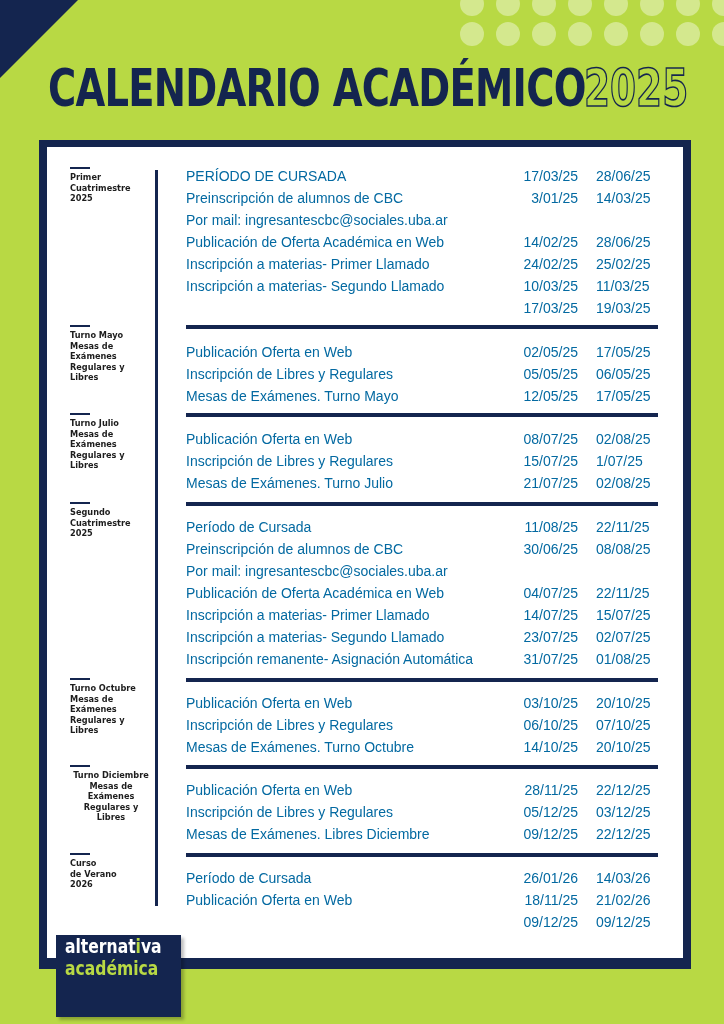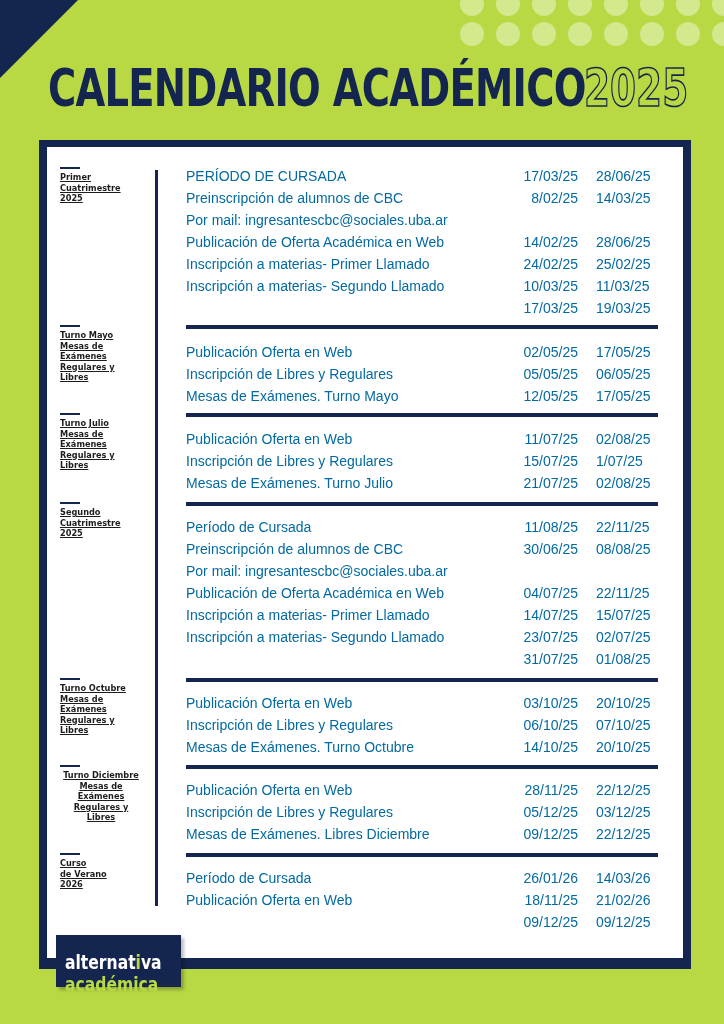--- a/index.html
+++ b/index.html
@@ -62,28 +62,27 @@
     position: absolute; left: 47px; top: 147px;
     width: 636px; height: 811px;
     background: #ffffff;
   }
   .vline {
     position: absolute; left: 155px; top: 170px;
     width: 3px; height: 736px;
     background: #14254f;
   }
   .side-label {
-    position: absolute; left: 60px;
+    position: absolute; left: 70px;
     font-family: "DejaVu Sans", sans-serif;
     font-weight: bold;
     font-size: 8.2px;
     line-height: 10.5px;
     color: #1d1d1d;
     width: 82px;
-    text-decoration: underline;
   }
   .side-label .bar {
     display: block;
     width: 20px; height: 2px;
     background: #14254f;
     margin-bottom: 3px;
   }
   .section {
     position: absolute; left: 186px; width: 472px;
   }
@@ -95,24 +94,24 @@
     position: relative; height: 22px;
     font-size: 14px; color: #0369a1;
     line-height: 22px;
     white-space: nowrap;
   }
   .row .label { position: absolute; left: 0; top: 0; }
   .row .d1 { position: absolute; right: 80px; top: 0; text-align: center; }
   .row .d2 { position: absolute; right: 0; top: 0; text-align: right; width: 62px; text-align: left; }
   .logo {
     position: absolute; left: 56px; top: 935px;
-    width: 125px; height: 52px;
+    width: 125px; height: 82px;
     background: #14254f;
     box-shadow: 3px 3px 3px rgba(0,0,0,0.25);
-    padding: 16px 0 0 9px;
+    padding: 0 0 0 9px;
   }
   .logo-line {
     display: block;
     font-family: "DejaVu Sans", sans-serif;
     font-weight: bold;
     font-size: 19px;
     line-height: 22px;
     transform: scaleX(0.82);
     transform-origin: left center;
     white-space: nowrap;
@@ -161,21 +160,21 @@
       <div>2025</div>
     </div>
     <div class="section" style="top: 165px;">
       <div class="row">
         <span class="label">PERÍODO DE CURSADA</span>
         <span class="d1">17/03/25</span>
         <span class="d2">28/06/25</span>
       </div>
       <div class="row">
         <span class="label">Preinscripción de alumnos de CBC</span>
-        <span class="d1">8/02/25</span>
+        <span class="d1">3/01/25</span>
         <span class="d2">14/03/25</span>
       </div>
       <div class="row">
         <span class="label">Por mail: ingresantescbc@sociales.uba.ar</span>
         <span class="d1"></span>
         <span class="d2"></span>
       </div>
       <div class="row">
         <span class="label">Publicación de Oferta Académica en Web</span>
         <span class="d1">14/02/25</span>
@@ -227,21 +226,21 @@
       <span class="bar"></span>
       <div>Turno Julio</div>
       <div>Mesas de</div>
       <div>Exámenes</div>
       <div>Regulares y</div>
       <div>Libres</div>
     </div>
     <div class="section" style="top: 428px;">
       <div class="row">
         <span class="label">Publicación Oferta en Web</span>
-        <span class="d1">11/07/25</span>
+        <span class="d1">08/07/25</span>
         <span class="d2">02/08/25</span>
       </div>
       <div class="row">
         <span class="label">Inscripción de Libres y Regulares</span>
         <span class="d1">15/07/25</span>
         <span class="d2">1/07/25</span>
       </div>
       <div class="row">
         <span class="label">Mesas de Exámenes. Turno Julio</span>
         <span class="d1">21/07/25</span>
@@ -280,20 +279,21 @@
         <span class="label">Inscripción a materias- Primer Llamado</span>
         <span class="d1">14/07/25</span>
         <span class="d2">15/07/25</span>
       </div>
       <div class="row">
         <span class="label">Inscripción a materias- Segundo Llamado</span>
         <span class="d1">23/07/25</span>
         <span class="d2">02/07/25</span>
       </div>
       <div class="row">
+        <span class="label">Inscripción remanente- Asignación Automática</span>
         <span class="d1">31/07/25</span>
         <span class="d2">01/08/25</span>
       </div>
     </div>
     <div class="divider" style="top: 678px;"></div>
     <div class="side-label" style="top: 678px;">
       <span class="bar"></span>
       <div>Turno Octubre</div>
       <div>Mesas de</div>
       <div>Exámenes</div>

